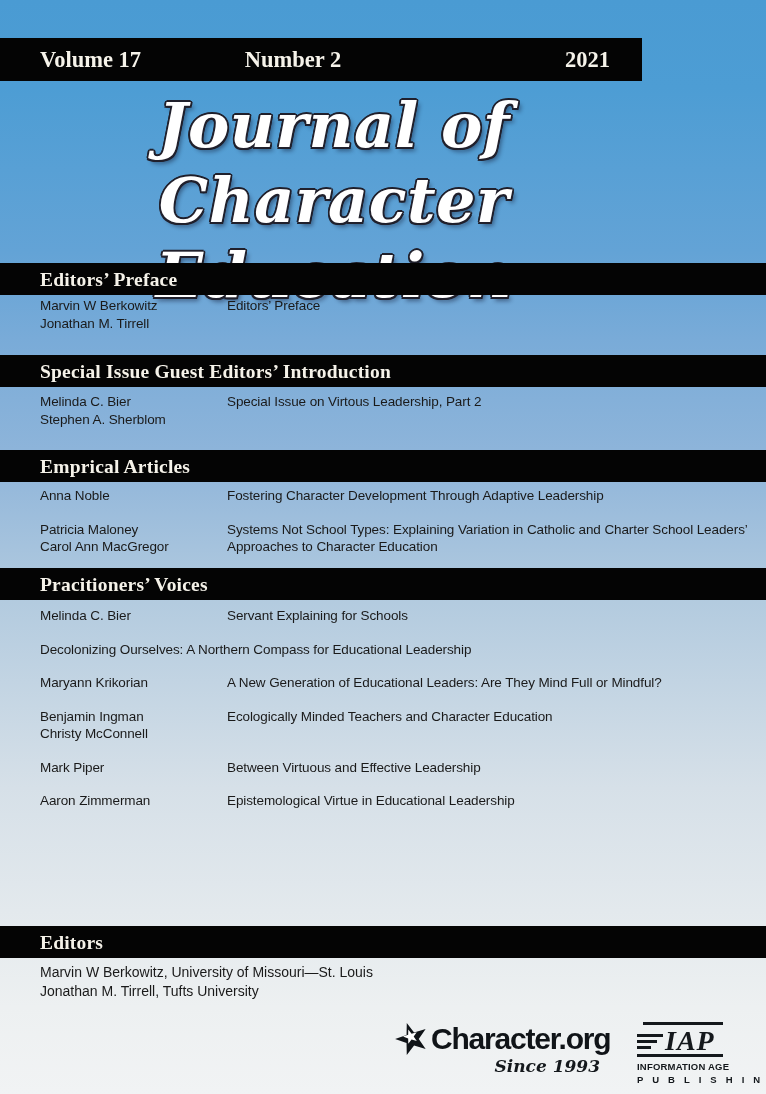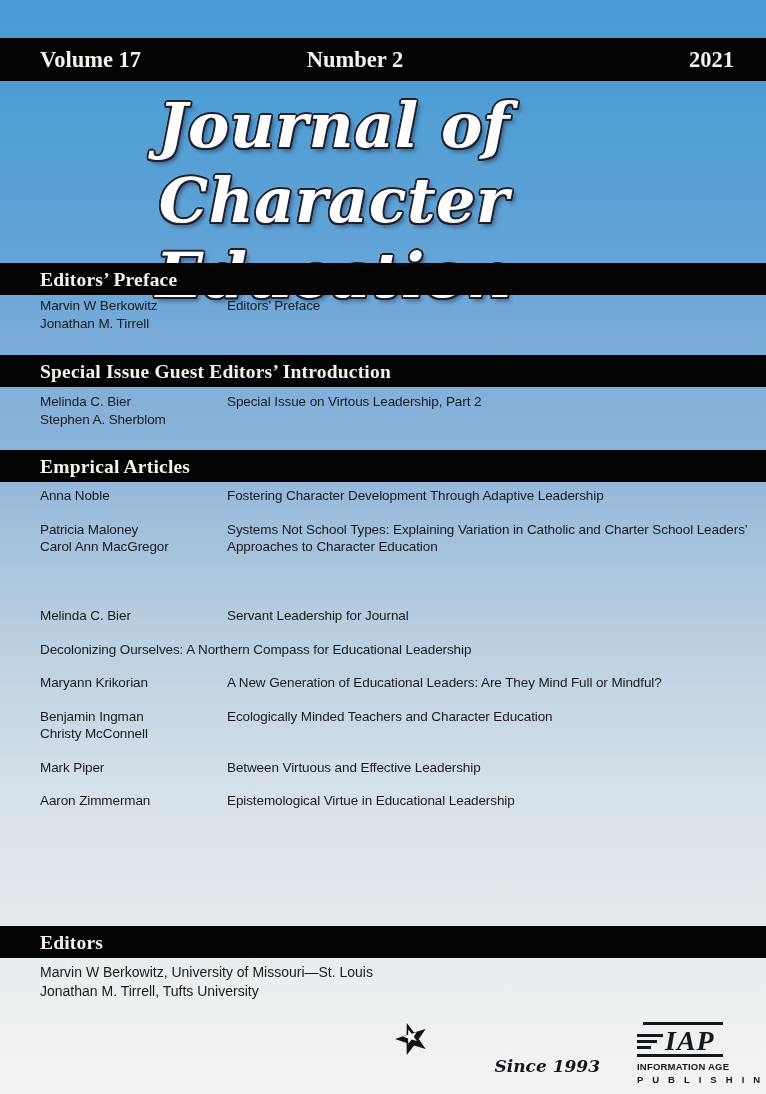--- a/index.html
+++ b/index.html
@@ -16,21 +16,21 @@
   }
   
   .bar{
     position:absolute;left:0;width:766px;height:32px;
     background:#040404;color:#f5f2e9;
     font-family:"Liberation Serif", serif;font-weight:bold;
     font-size:19.5px;line-height:33px;
     padding-left:40px;box-sizing:border-box;letter-spacing:.2px;
   }
   .issue-bar{
-    position:absolute;top:38px;left:0;width:766px;height:43px;
+    position:absolute;top:38px;left:0;width:642px;height:43px;
     background:#040404;color:#f6f3ea;
     font-family:"Liberation Serif", serif;font-weight:bold;font-size:22.5px;
   }
   .issue-bar span{position:absolute;top:0;line-height:43px;}
   .issue-volume{left:40px;}
   .issue-number{left:0;right:56px;text-align:center;}
   .issue-year{right:32px;}
   
   .journal-title{
     position:absolute;top:88px;left:0;width:668px;
@@ -141,27 +141,28 @@
         <span>Patricia Maloney</span>
         <span>Carol Ann MacGregor</span>
       </div>
       <div class="title-col">
         <span class="tline">Systems Not School Types: Explaining Variation in Catholic and Charter School Leaders’</span>
         <span class="tline">Approaches to Character Education</span>
       </div>
     </div>
   </div>
 
+  <div class="bar" style="top:568px">Pracitioners’ Voices</div>
   <div class="rows" style="top:607px">
     <div class="row">
       <div class="authors">
         <span>Melinda C. Bier</span>
       </div>
       <div class="title-col">
-        <span class="tline">Servant Leadership for Journal</span>
+        <span class="tline">Servant Explaining for Schools</span>
       </div>
     </div>
     <div class="row">
       <div class="title-col">
         <span class="tline">Decolonizing Ourselves: A Northern Compass for Educational Leadership</span>
       </div>
     </div>
     <div class="row">
       <div class="authors">
         <span>Maryann Krikorian</span>
@@ -208,20 +209,21 @@
   </div>
 
   <div class="char-logo">
     <div class="char-row">
       <svg class="char-star" viewBox="0 0 32 32">
         <g transform="rotate(-18 16 16)">
           <path fill="#101418" d="M16,1 L12.47,11.15 L1.73,11.36 L10.29,17.85 L7.18,28.13 L16,22 L24.82,28.13 L21.71,17.85 L30.27,11.36 L19.53,11.15 Z"></path>
           <path fill="#ffffff" transform="translate(8.3,6.4) scale(0.45)" d="M16,1 L12.47,11.15 L1.73,11.36 L10.29,17.85 L7.18,28.13 L16,22 L24.82,28.13 L21.71,17.85 L30.27,11.36 L19.53,11.15 Z"></path>
         </g>
       </svg>
+      <span class="char-name">Character.org</span>
     </div>
     <div class="char-tagline">Since 1993</div>
   </div>
 
   <div class="iap-logo">
     <div class="iap-top"></div>
     <div class="iap-mid">
       <span class="iap-lines">
           <i></i>
           <i></i>

